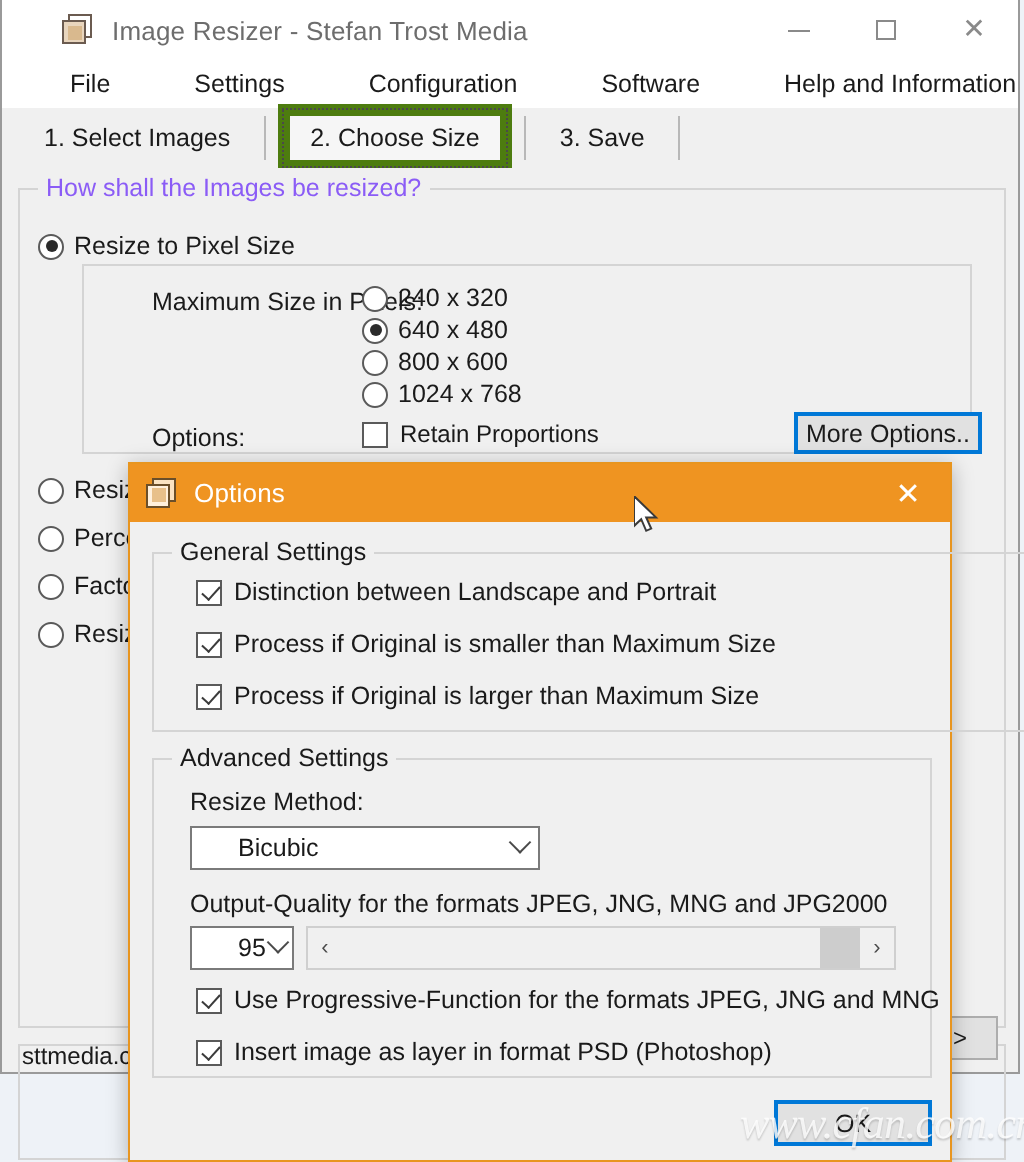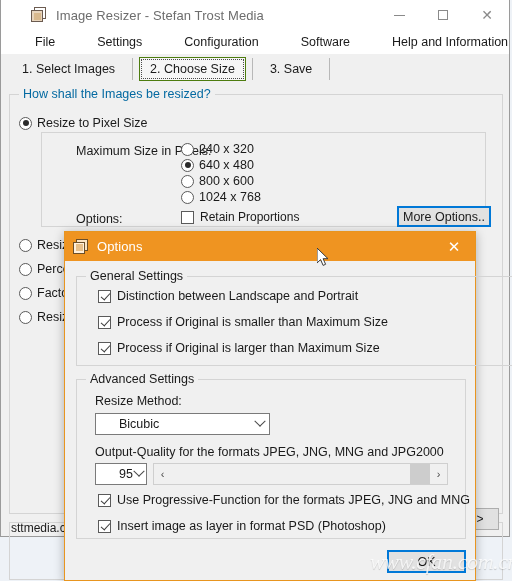--- a/index.html
+++ b/index.html
@@ -137,21 +137,21 @@
   .tab {
     font-size: 12.5px;
     padding: 4px 10px 4px 10px;
     margin-right: 0px;
     white-space: nowrap;
     color: #1a1a1a;
     box-sizing: border-box;
     border: 1px solid transparent;
   }
   .tab.selected {
-    border: 1px solid #4d7c0f;
+    border: 6px solid #4d7c0f;
     background: #f6f6f6;
     outline: 1px dotted #4a4a4a;
     outline-offset: -3px;
   }
   .tab-sep {
     width: 1px;
     height: 22px;
     background: #b8b8b8;
     margin: 0 6px;
   }
@@ -167,21 +167,21 @@
     position: absolute;
     border: 1px solid #d4d4d4;
     box-sizing: border-box;
   }
   .groupbox > .gb-title {
     position: absolute;
     top: -8px; left: 9px;
     background: #f0f0f0;
     padding: 0 4px;
     font-size: 12.5px;
-    color: #0369a1;
+    color: #8b5cf6;
     white-space: nowrap;
   }
   #gb-main {
     left: 8px; top: 10px;
     width: 494px; height: 420px;
   }
   #gb-inner {
     left: 40px; top: 48px;
     width: 445px; height: 95px;
     border: 1px solid #d4d4d4;

